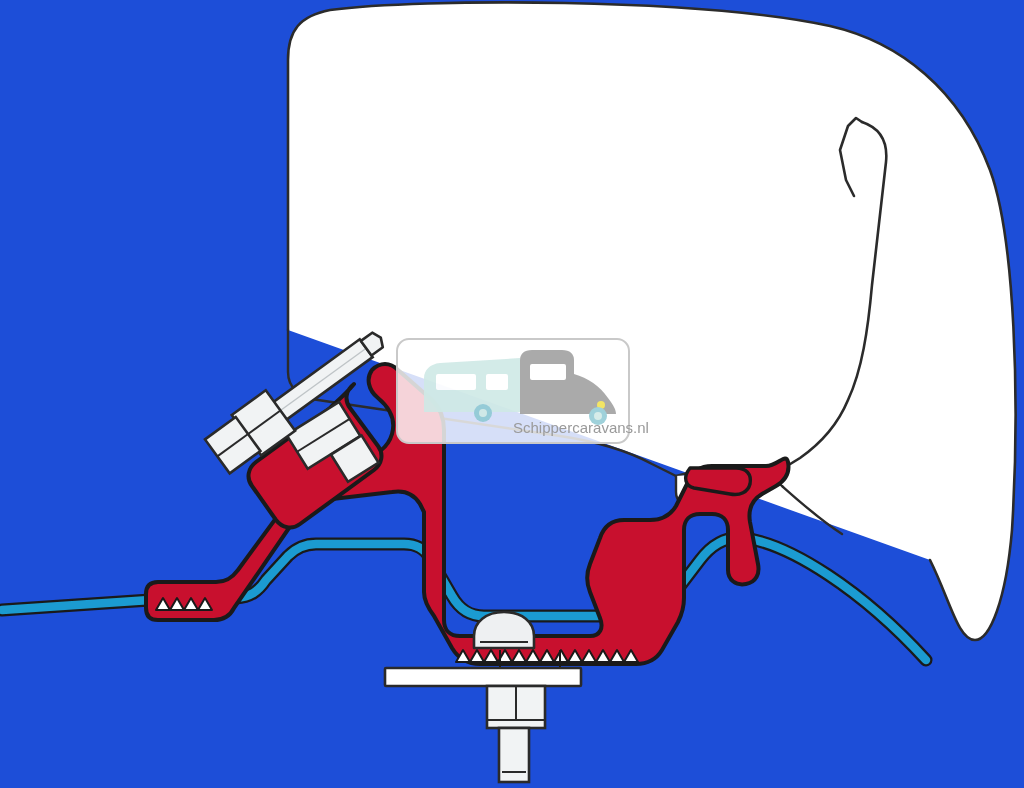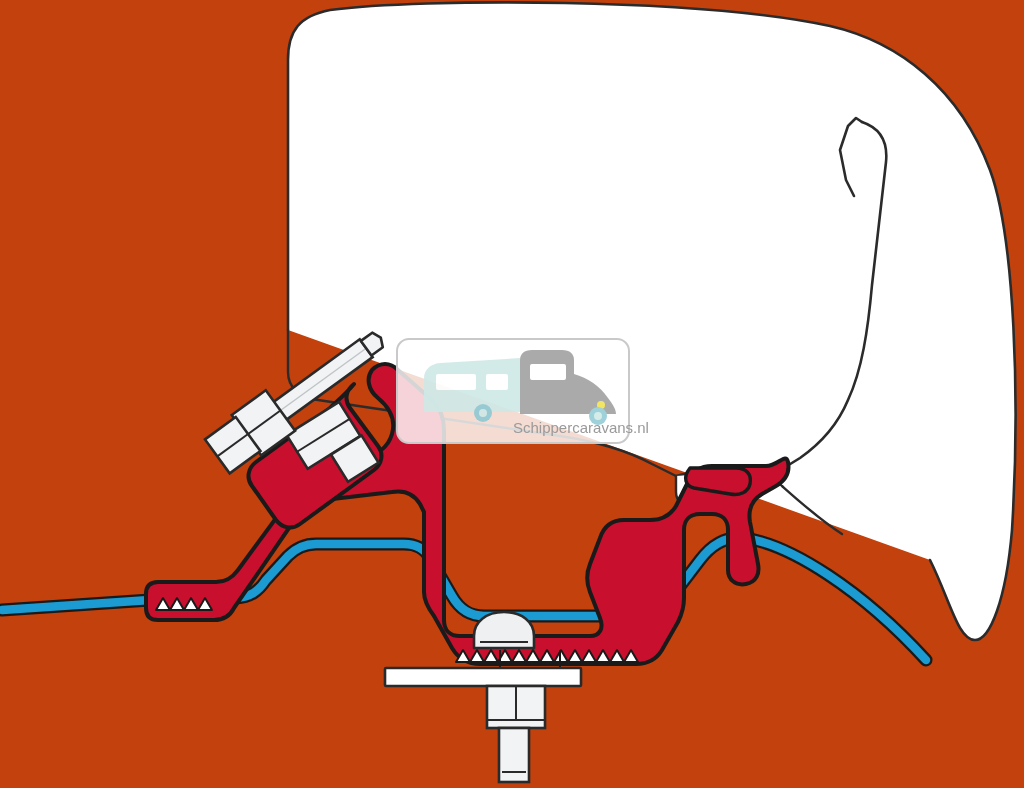--- a/index.html
+++ b/index.html
@@ -5,21 +5,21 @@
   html, body {
     margin: 0;
     padding: 0;
     background: #ffffff;
     font-family: "Liberation Sans", sans-serif;
   }
   #stage {
     position: relative;
     width: 1024px;
     height: 788px;
-    background: #c2410c;
+    background: #1d4ed8;
     overflow: hidden;
   }
   #diagram {
     position: absolute;
     left: 0;
     top: 0;
     width: 1024px;
     height: 788px;
   }
   .wm-text {

